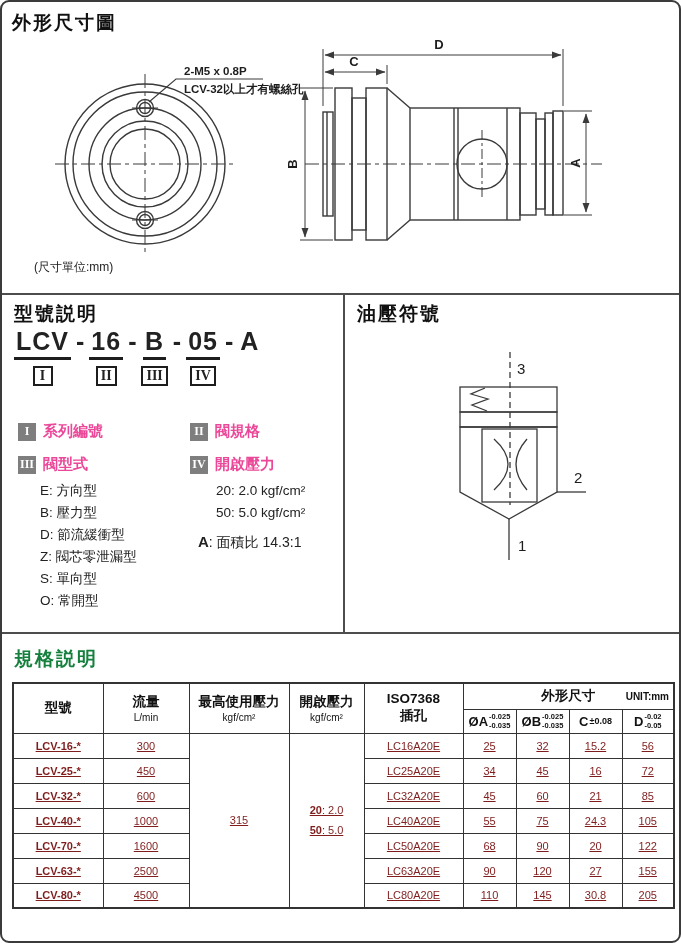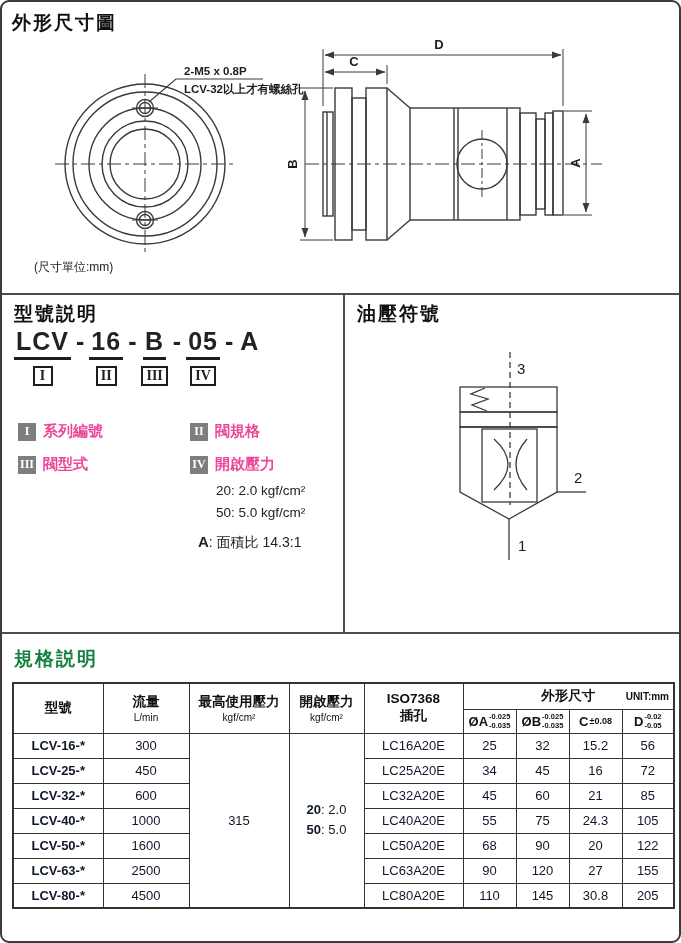--- a/index.html
+++ b/index.html
@@ -44,21 +44,21 @@
   .area-note { position:absolute; font-size:14px; color:#222; }
   .area-note b { font-size:15px; }
 
   
   .panel-spec { position:absolute; left:0; top:632px; width:681px; height:311px; }
   .spec-title { position:absolute; left:12px; top:12px; font-size:19px; font-weight:bold; letter-spacing:2px; color:#15803d; }
   table.spec { position:absolute; left:10px; top:48px; width:661px; border-collapse:collapse; table-layout:fixed;
                border:2px solid #333; }
   table.spec th, table.spec td { border:1px solid #333; text-align:center; vertical-align:middle; padding:0; }
   table.spec th { font-size:13.5px; font-weight:bold; color:#111; }
-  table.spec td { font-size:13px; color:#0f172a; }
+  table.spec td { font-size:11px; color:#7f1d1d;text-decoration:underline; }
   .subunit { display:block; font-size:10px; font-weight:normal; margin-top:1px; }
   .hrow1 { height:26px; } .hrow2 { height:24px; }
   .brow { height:25px; }
   .cell-model { font-weight:bold; }
   .outline-h { position:relative; }
   .outline-h .unitmm { position:absolute; right:4px; top:50%; transform:translateY(-50%); font-size:10px; font-weight:bold; }
   .dim-h { display:flex; align-items:center; justify-content:center; }
   .dimname { font-size:13px; font-weight:bold; }
   .tolstack { display:inline-flex; flex-direction:column; margin-left:1px; font-size:7.5px; line-height:1.2; font-weight:bold; text-align:left; }
   .tolsingle { font-size:9px; font-weight:bold; margin-left:1px; }
@@ -185,20 +185,28 @@
     </div>
     <div class="legend-item" style="left:16px; top:160px;">
       <span class="roman-chip">III</span>
       <span class="legend-label">閥型式</span>
     </div>
     <div class="legend-item" style="left:188px; top:160px;">
       <span class="roman-chip">IV</span>
       <span class="legend-label">開啟壓力</span>
     </div>
 
+    <div class="opt-col" style="left:38px; top:185px;">
+      <span class="opt-line">E: 方向型</span>
+      <span class="opt-line">B: 壓力型</span>
+      <span class="opt-line">D: 節流緩衝型</span>
+      <span class="opt-line">Z: 閥芯零泄漏型</span>
+      <span class="opt-line">S: 單向型</span>
+      <span class="opt-line">O: 常開型</span>
+    </div>
 
     <div class="opt-col" style="left:214px; top:185px;">
       <span class="opt-line">20: 2.0 kgf/cm²</span>
       <span class="opt-line">50: 5.0 kgf/cm²</span>
     </div>
 
     <div class="area-note" style="left:196px; top:238px;">
       <b>A</b><span>: 面積比 14.3:1</span>
     </div>
   </div>
@@ -334,21 +342,21 @@
         <tr class="brow">
           <td class="cell-model">LCV-40-*</td>
           <td>1000</td>
           <td>LC40A20E</td>
           <td>55</td>
           <td>75</td>
           <td>24.3</td>
           <td>105</td>
         </tr>
         <tr class="brow">
-          <td class="cell-model">LCV-50-*</td>
+          <td class="cell-model">LCV-70-*</td>
           <td>1600</td>
           <td>LC50A20E</td>
           <td>68</td>
           <td>90</td>
           <td>20</td>
           <td>122</td>
         </tr>
         <tr class="brow">
           <td class="cell-model">LCV-63-*</td>
           <td>2500</td>

